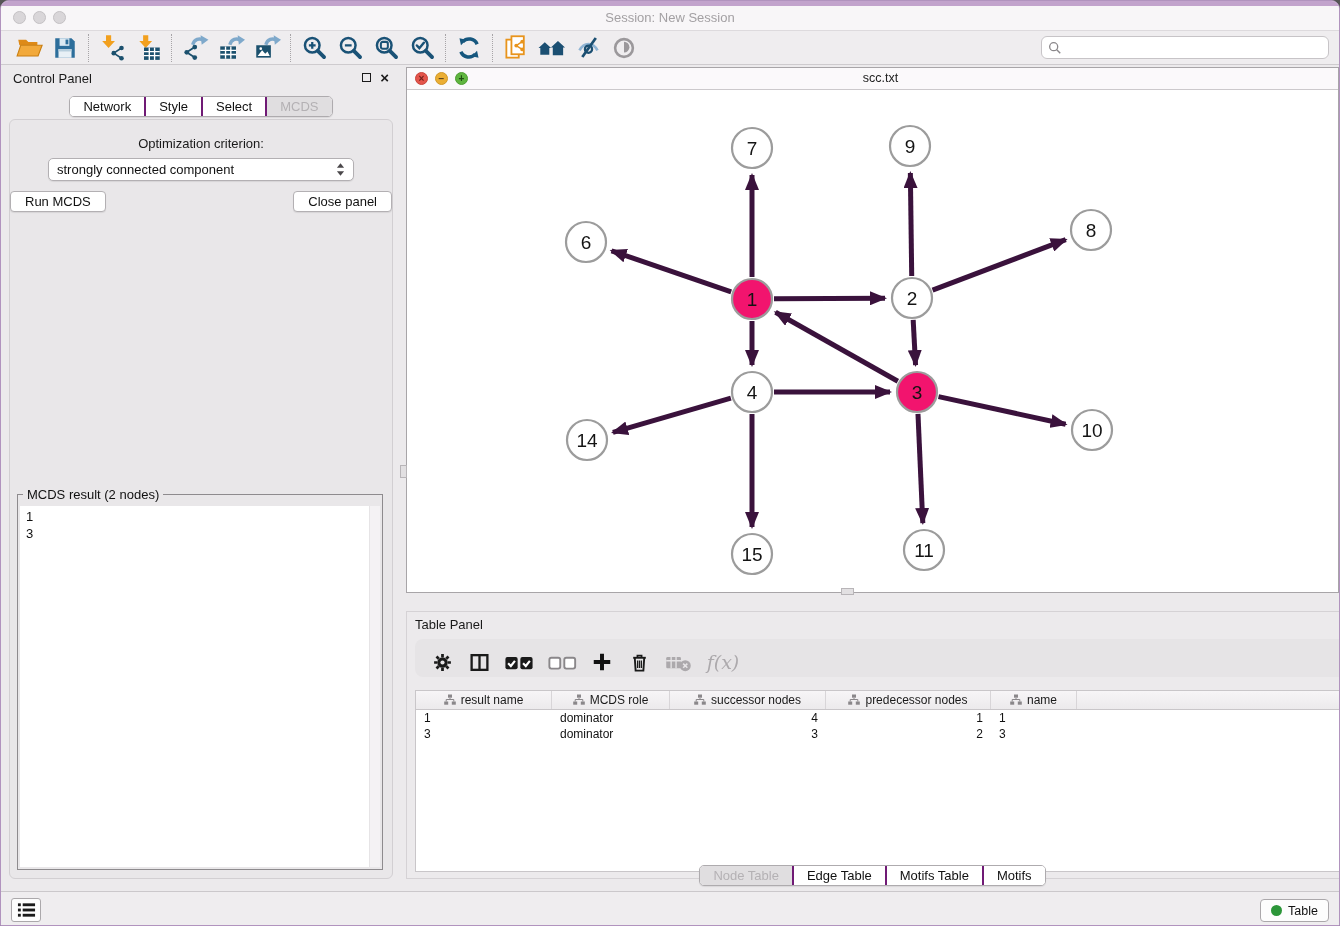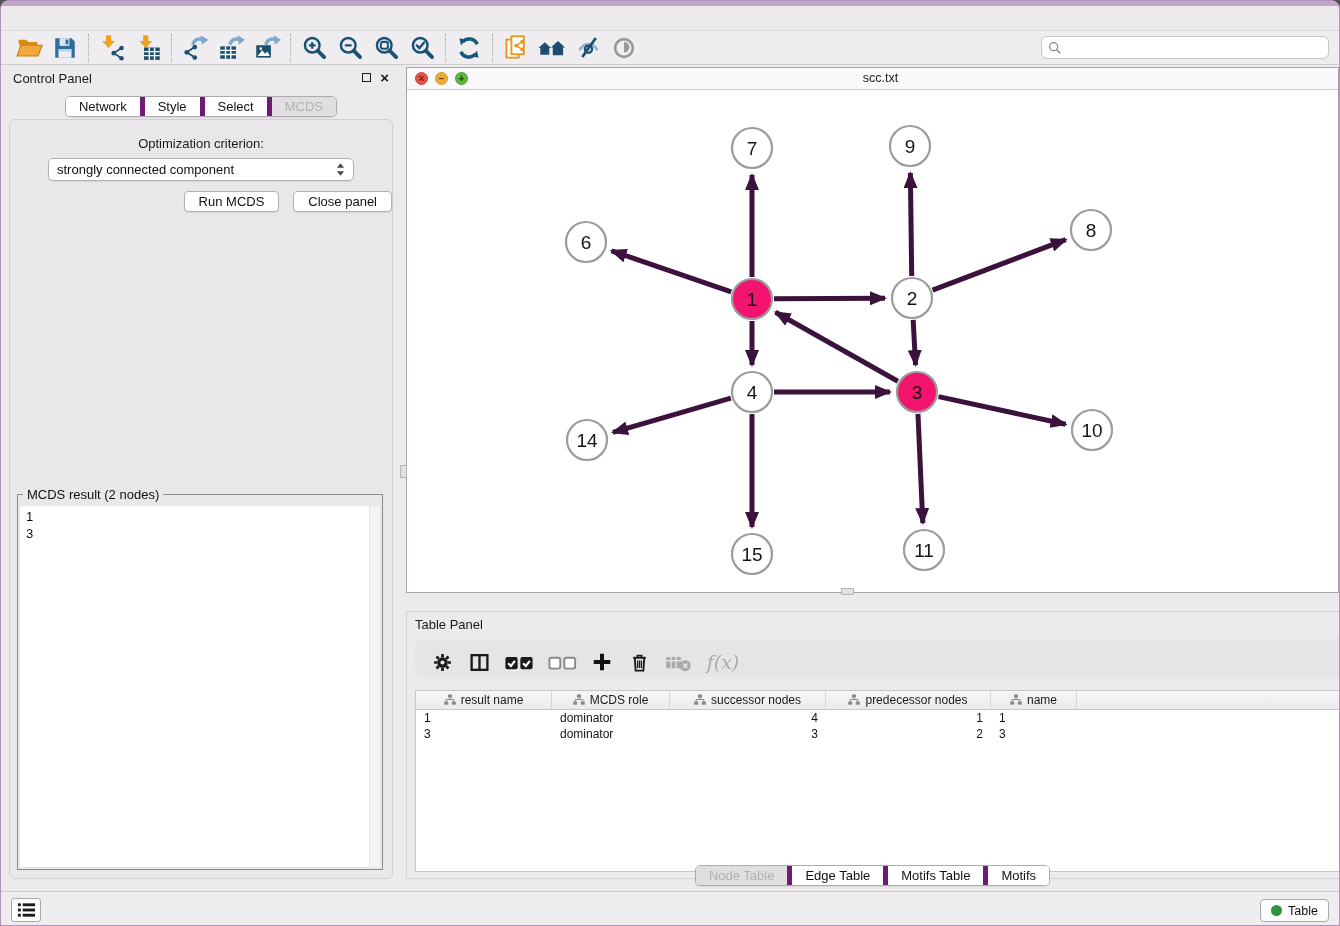--- a/index.html
+++ b/index.html
@@ -25,32 +25,32 @@
                border-radius:6px; display:flex; align-items:center; padding:0 6px; }
   .searchbox input { border:none; outline:none; flex:1; font-size:12px; background:transparent; }
 
   
   .control-panel { position:absolute; left:2px; top:64px; width:396px; height:826px; }
   .cp-header { position:absolute; top:6px; left:10px; font-size:13px; color:#1A1A1A; }
   .win-btns { position:absolute; top:7px; right:10px; display:flex; gap:9px; align-items:center; }
   .float-ic { width:9px; height:9px; border:1.5px solid #1A1A1A; display:inline-block; }
   .close-ic { font-size:15px; font-weight:bold; color:#1A1A1A; line-height:11px; }
   .segbar { display:flex; height:21px; border:1px solid #AEABAE; border-radius:5px; overflow:hidden; background:#fff; box-shadow:0 1px 1px rgba(0,0,0,.08); }
-  .seg { padding:0 13px; font-size:13px; line-height:19px; color:#111; background:#fff; border-left:5px solid #701a75; white-space:nowrap; }
+  .seg { padding:0 13px; font-size:13px; line-height:19px; color:#111; background:#fff; border-left:2px solid #701a75; white-space:nowrap; }
   .seg:first-child { border-left:none; }
   .seg.sel { background:#E0DEE0; color:#B4B1B4; }
   .cp-tabs-row { position:absolute; top:31px; left:0; right:0; display:flex; justify-content:center; }
   .cp-box { position:absolute; left:6px; right:6px; top:54px; bottom:12px; background:#E9E7E9;
             border:1px solid #D2CFD2; border-radius:6px; }
   .opt-label { position:absolute; top:16px; left:0; right:0; text-align:center; font-size:13px; color:#1A1A1A; }
   .opt-select { position:absolute; top:38px; left:38px; right:38px; height:23px; background:#fff;
                 border:1px solid #B3B0B3; border-radius:5px; display:flex; align-items:center;
                 padding:0 8px; font-size:13px; color:#111; box-shadow:0 1px 1px rgba(0,0,0,.08); }
   .opt-select svg { margin-left:auto; }
-  .btn-row { position:absolute; top:71px; left:0; right:0; display:flex; justify-content:flex-end; gap:14px; }
+  .btn-row { position:absolute; top:71px; left:0; right:0; display:flex; justify-content:space-between; gap:14px; }
   .mac-btn { height:21px; padding:0 14px; background:#fff; border:1px solid #B3B0B3; border-radius:4px;
              font-size:13px; color:#111; line-height:19px; box-shadow:0 1px 1px rgba(0,0,0,.08); }
   .groupbox { position:absolute; left:7px; right:9px; top:374px; bottom:8px; border:1px solid #8E8B8E;padding-left:28px; }
   .legend { position:absolute; top:-8px; left:5px; background:#E9E7E9; padding:0 4px; font-size:13px; color:#111; }
   .result-area { position:absolute; left:2px; right:2px; top:11px; bottom:2px; background:#fff; overflow:hidden; }
   .scroll-track { position:absolute; right:0; top:0; bottom:0; width:11px; background:#F4F2F4; border-left:1px solid #E6E4E6; }
   .result-text { padding:2px 6px; font-size:13px; line-height:17px; color:#111; white-space:pre; }
 
   
   .net-window { position:absolute; left:405px; top:66px; width:933px; height:526px; background:#fff;
@@ -94,20 +94,28 @@
   .grip { position:absolute; background:#E2E0E2; border:1px solid #B8B5B8; }
   .grip-v { left:399px; top:464px; width:7px; height:13px; }
   .grip-h { left:840px; top:587px; width:13px; height:7px; }
 </style>
 </head>
 <body>
 
 <div class="app">
   <div class="accent"></div>
 
+  <div class="titlebar">
+    <div class="traffic-inactive">
+      <i></i>
+      <i></i>
+      <i></i>
+    </div>
+    <div class="main-title">Session: New Session</div>
+  </div>
 
   <div class="toolbar">
     <div class="tbtn" title="open-session">
       <svg width="27" height="27" viewBox="0 0 24 24">
           <path d="M2 5h7l2 2h8v3H3z" fill="#DE8A18"></path>
           <path d="M1 19.5 L4.2 10 h19 l-3.6 9.5z" fill="#F2A93B" stroke="#C97F12" stroke-width="1"></path>
         </svg>
     </div>
     <div class="tbtn" title="save-session">
       <svg width="26" height="26" viewBox="0 0 24 24">

